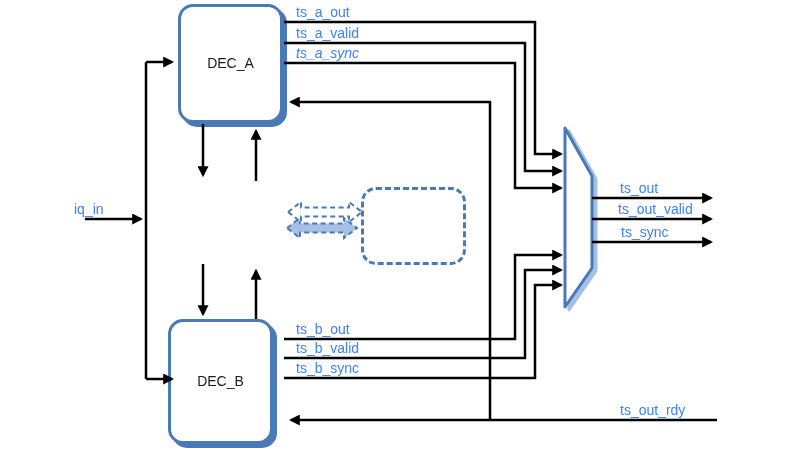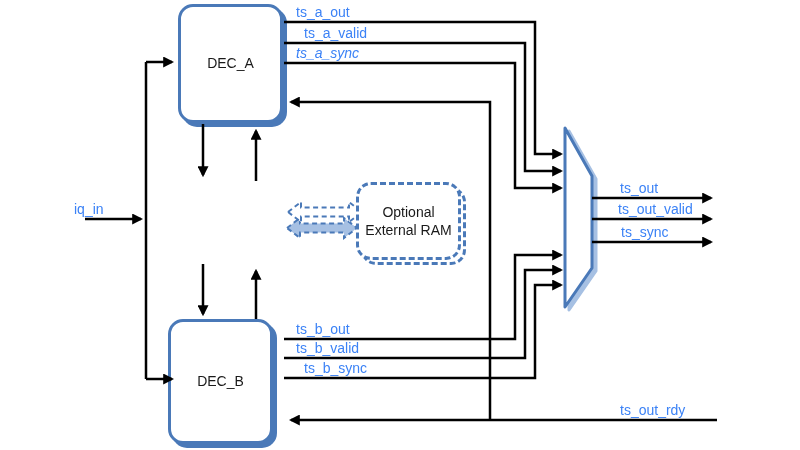--- a/index.html
+++ b/index.html
@@ -26,24 +26,20 @@
 
   <div class="block" style="left:178px;top:4px;width:105px;height:119px;">
     <span>DEC_A</span>
   </div>
 
 
   <div class="block" style="left:168px;top:319px;width:105px;height:125px;align-items:center;">
     <span>DEC_B</span>
   </div>
 
-  <div class="block ram" style="left:356px;top:182px;width:105px;height:78px;">
-    <span>Optional</span>
-    <span>External RAM</span>
-  </div>
 
   <svg class="layer" width="800" height="450" viewBox="0 0 800 450">
     <defs>
       <marker id="arrw" viewBox="0 0 10 10" refX="8" refY="5" markerWidth="4.4" markerHeight="4.4" orient="auto-start-reverse">
         <path d="M0 0 L10 5 L0 10 z" fill="#000000"></path>
       </marker>
     </defs>
 
     <g>
       <polygon points="565,128 592,176 592,268 565,307" transform="translate(4,3)" fill="#A6C0E3" stroke="#A6C0E3" stroke-width="3" stroke-linejoin="round"></polygon>
@@ -76,23 +72,23 @@
     <path class="wire" d="M256,319 V271" marker-end="url(#arrw)"></path>
 
     <g>
       <path d="M287,228 L300,218 L300,223.5 L344,223.5 L344,218 L357,228 L344,238 L344,232.5 L300,232.5 L300,238 Z" fill="#A6C0E3" stroke="#4A79B8" stroke-width="2" stroke-dasharray="5 3.5"></path>
       <path d="M288,212 L301,202 L301,207.5 L349,207.5 L349,202 L362,212 L349,222 L349,216.5 L301,216.5 L301,222 Z" fill="#ffffff" stroke="#4A79B8" stroke-width="2" stroke-dasharray="5 3.5"></path>
     </g>
   </svg>
 
   <div class="sig" style="left:74px;top:201px;">iq_in</div>
   <div class="sig" style="left:296px;top:4px;">ts_a_out</div>
-  <div class="sig" style="left:296px;top:25px;margin-left:8px;">ts_a_valid</div>
+  <div class="sig" style="left:296px;top:25px;">ts_a_valid</div>
   <div class="sig" style="left:296px;top:45px;font-style:italic;">ts_a_sync</div>
   <div class="sig" style="left:296px;top:321px;">ts_b_out</div>
   <div class="sig" style="left:296px;top:340px;">ts_b_valid</div>
-  <div class="sig" style="left:304px;top:360px;">ts_b_sync</div>
+  <div class="sig" style="left:296px;top:360px;">ts_b_sync</div>
   <div class="sig" style="left:620px;top:180px;">ts_out</div>
   <div class="sig" style="left:618px;top:201px;">ts_out_valid</div>
   <div class="sig" style="left:621px;top:224px;">ts_sync</div>
   <div class="sig" style="left:620px;top:402px;">ts_out_rdy</div>
 
 </div>
 
 </body></html>

